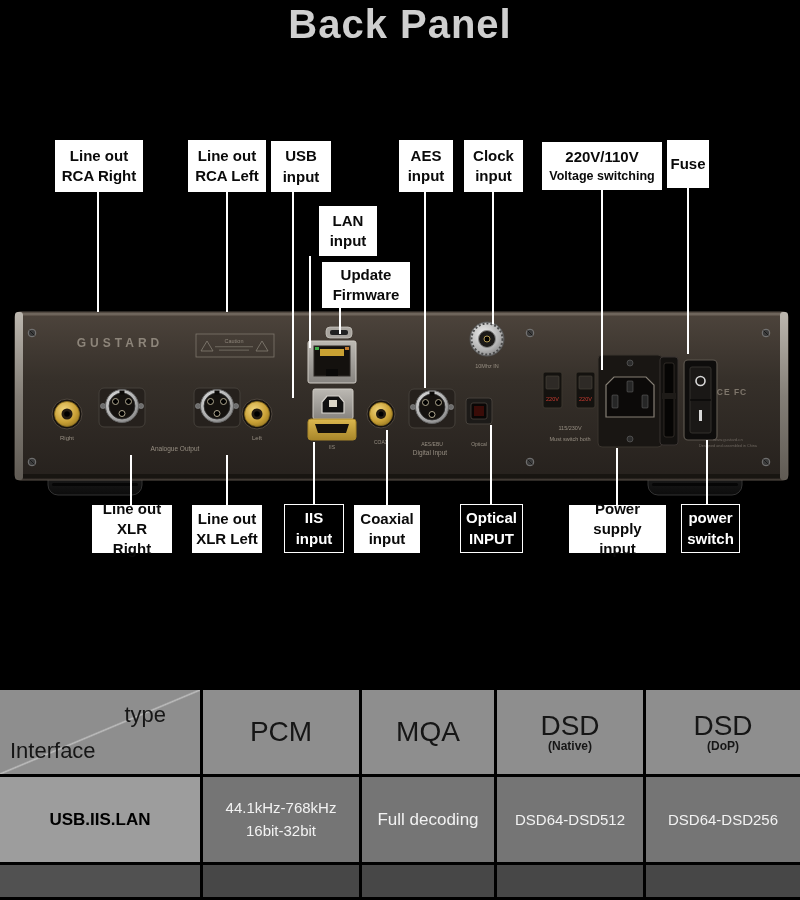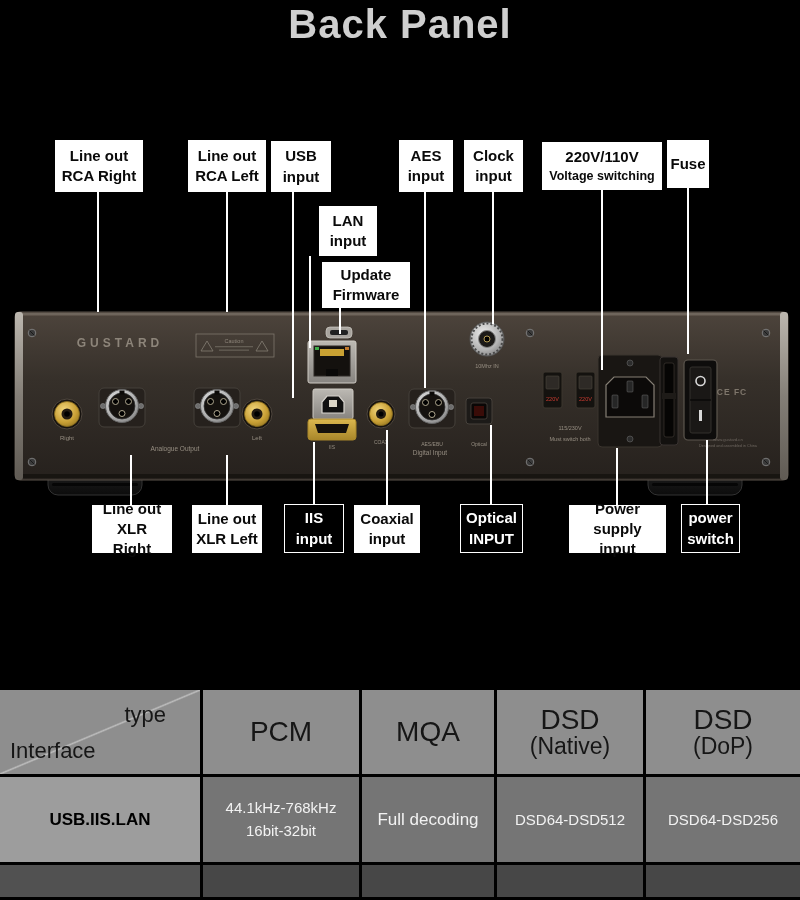--- a/index.html
+++ b/index.html
@@ -16,21 +16,21 @@
   .panel-svg{position:absolute;left:10px;top:305px;z-index:1;}
   svg text{font-family:"Liberation Sans", sans-serif;}
   
   .spec{position:absolute;left:0;top:690px;width:800px;height:210px;background:#000;
         display:grid;grid-template-columns:200px 156px 132px 146px 154px;
         grid-template-rows:84px 85px 32px;gap:3px;}
   .cell{display:flex;flex-direction:column;justify-content:center;align-items:center;
         background:#757575;color:#f2f2f2;text-align:center;}
   .cell.head{background:#8e8e8e;color:#161616;}
   .cell.head .big{font-size:28px;line-height:1.05;}
-  .cell.head .sub{font-size:23px;line-height:1.1;}
+  .cell.head .sub{font-size:12px;line-height:1.1;font-weight:bold;}
   .cell.corner{position:relative;background-color:#8e8e8e;
         background-image:linear-gradient(to bottom right, rgba(0,0,0,0) calc(50% - 1.5px), #bdbdbd 50%, rgba(0,0,0,0) calc(50% + 1.5px));}
   .cell.corner .type{position:absolute;top:12px;right:34px;font-size:22px;color:#161616;}
   .cell.corner .iface{position:absolute;bottom:10px;left:10px;font-size:22px;color:#161616;}
   .cell.iface-val{background:#9d9d9d;color:#000;font-size:17px;font-weight:bold;}
   .cell .two{font-size:15px;line-height:1.5;}
   .cell .one{font-size:17px;}
   .cell .dsd{font-size:15px;}
   .cell.footer{background:#474747;}
   .cell.footer.fl{background:#515151;}

